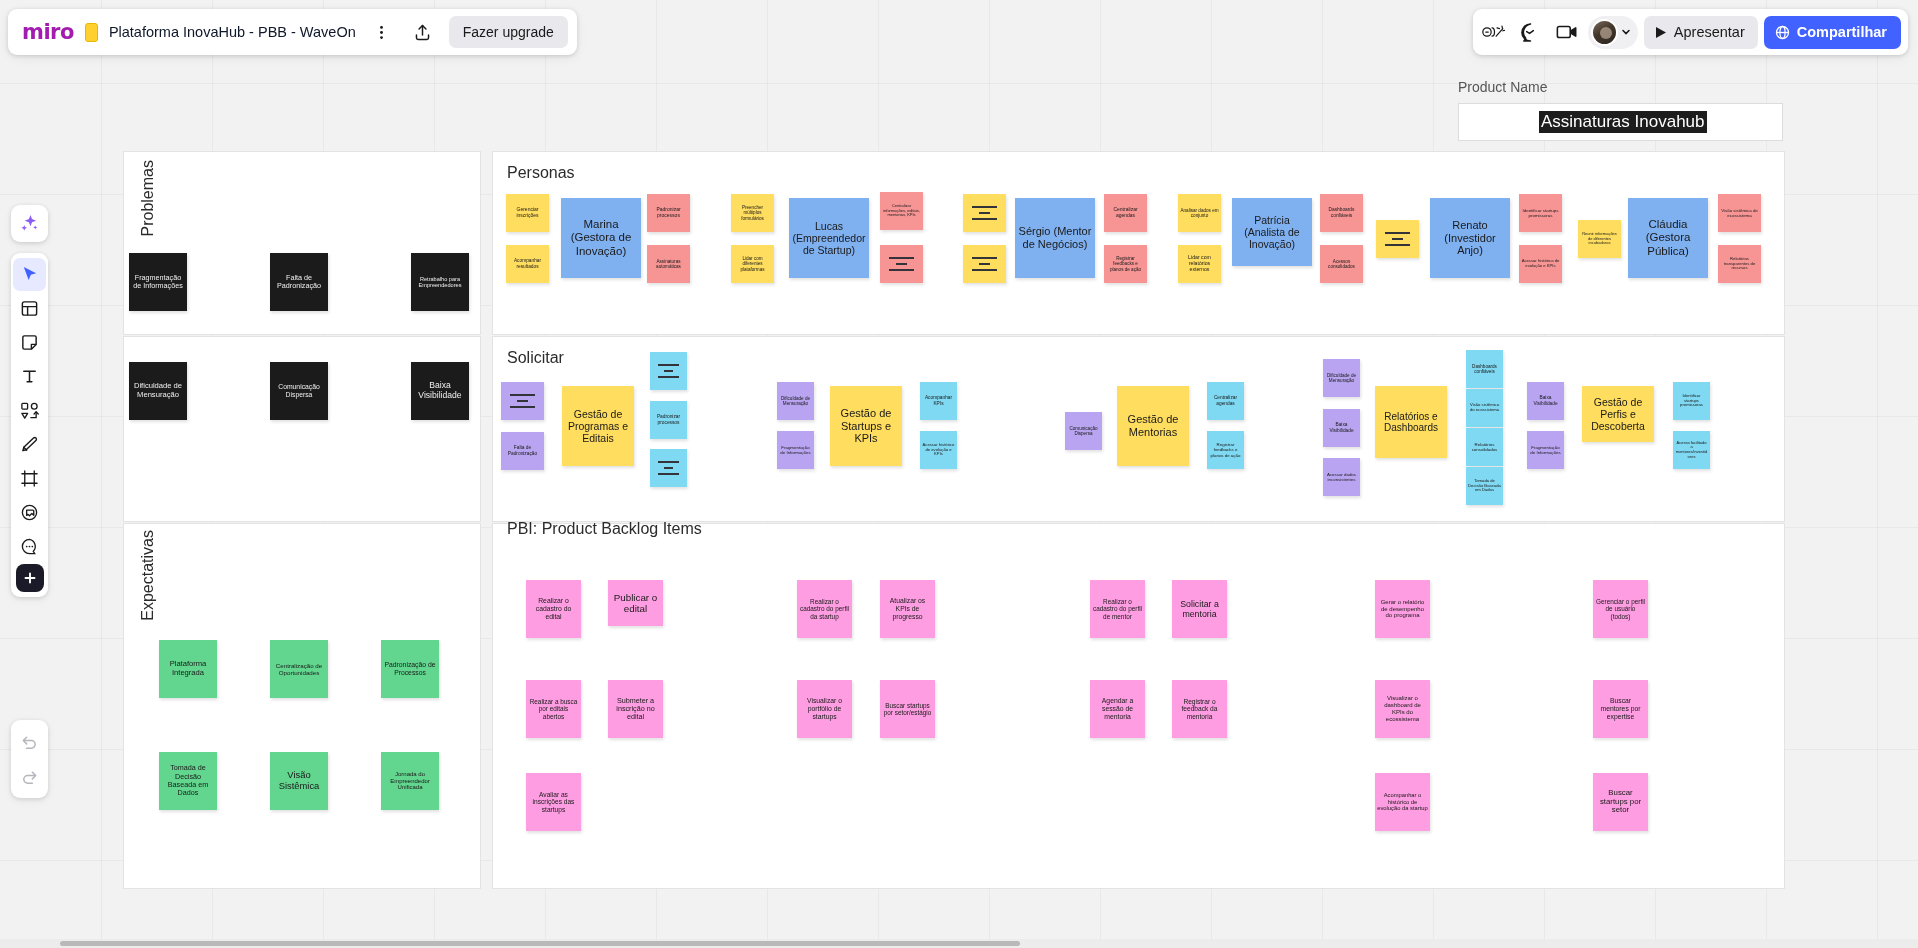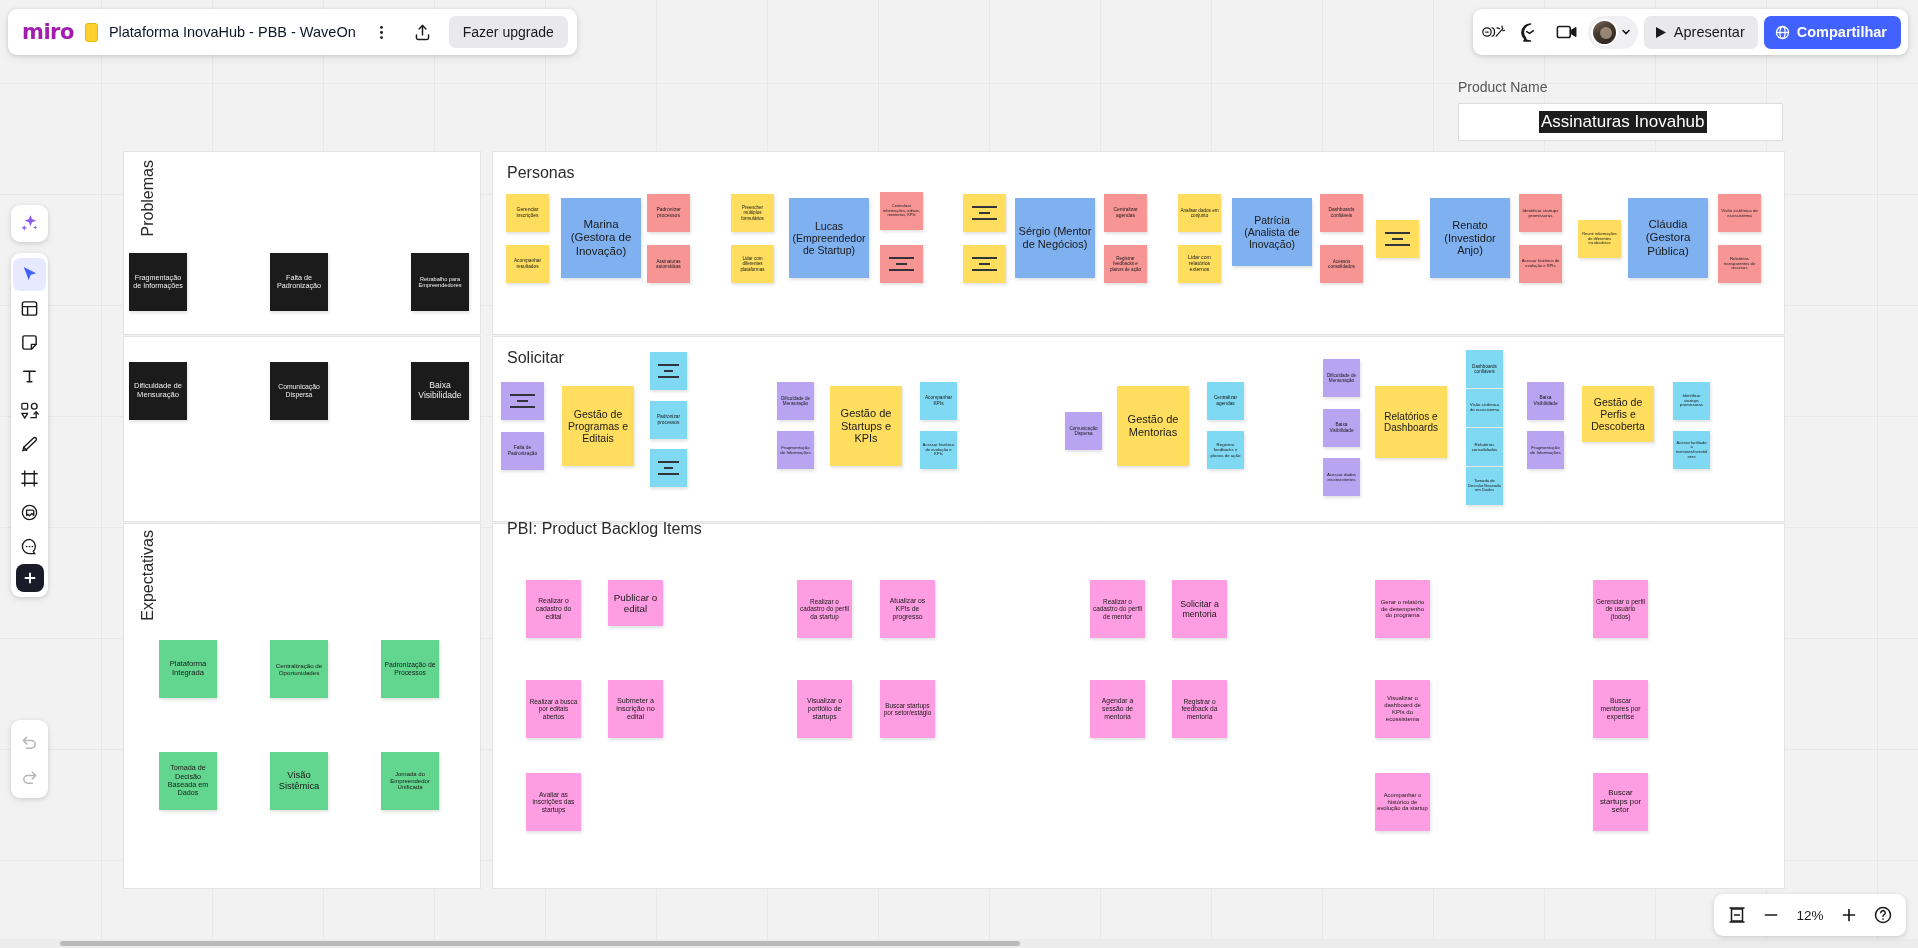--- a/index.html
+++ b/index.html
@@ -672,44 +672,17 @@
       </svg>
     </div>
     <div class="tool">
       <svg width="19" height="19" viewBox="0 0 20 20" fill="none" stroke="#b5b5bd" stroke-width="1.6" stroke-linecap="round" stroke-linejoin="round">
         <path d="M16 9H8a4 4 0 000 8h5"></path>
           <path d="M13 5.5L16.5 9 13 12.5"></path>
       </svg>
     </div>
   </div>
 
-  <div class="zoombar">
-    <div class="icon-btn">
-      <svg width="20" height="20" viewBox="0 0 20 20" fill="none" stroke="#1a1a1a" stroke-width="1.5" stroke-linecap="round">
-        <rect x="4.5" y="4" width="11" height="12"></rect>
-          <path d="M3 3h14M3 17h14"></path>
-          <path d="M7.5 10h5"></path>
-      </svg>
-    </div>
-    <div class="icon-btn">
-      <svg width="18" height="18" viewBox="0 0 18 18" fill="none" stroke="#1a1a1a" stroke-width="1.7" stroke-linecap="round">
-          <path d="M3.5 9h11"></path>
-        </svg>
-    </div>
-    <div class="zoom-val">12%</div>
-    <div class="icon-btn">
-      <svg width="18" height="18" viewBox="0 0 18 18" fill="none" stroke="#1a1a1a" stroke-width="1.7" stroke-linecap="round">
-          <path d="M9 3.5v11M3.5 9h11"></path>
-        </svg>
-    </div>
-    <div class="icon-btn">
-      <svg width="20" height="20" viewBox="0 0 20 20" fill="none" stroke="#1a1a1a" stroke-width="1.5">
-        <circle cx="10" cy="10" r="7.5"></circle>
-          <path d="M7.8 7.8a2.2 2.2 0 114 1.3c-.7.8-1.8 1-1.8 2.2" stroke-linecap="round"></path>
-        <circle cx="10" cy="14" r=".85" fill="#1a1a1a" stroke="none"></circle>
-      </svg>
-    </div>
-  </div>
 
   <div class="hscroll">
       <span></span>
     </div>
 </div>
 
 </body></html>

